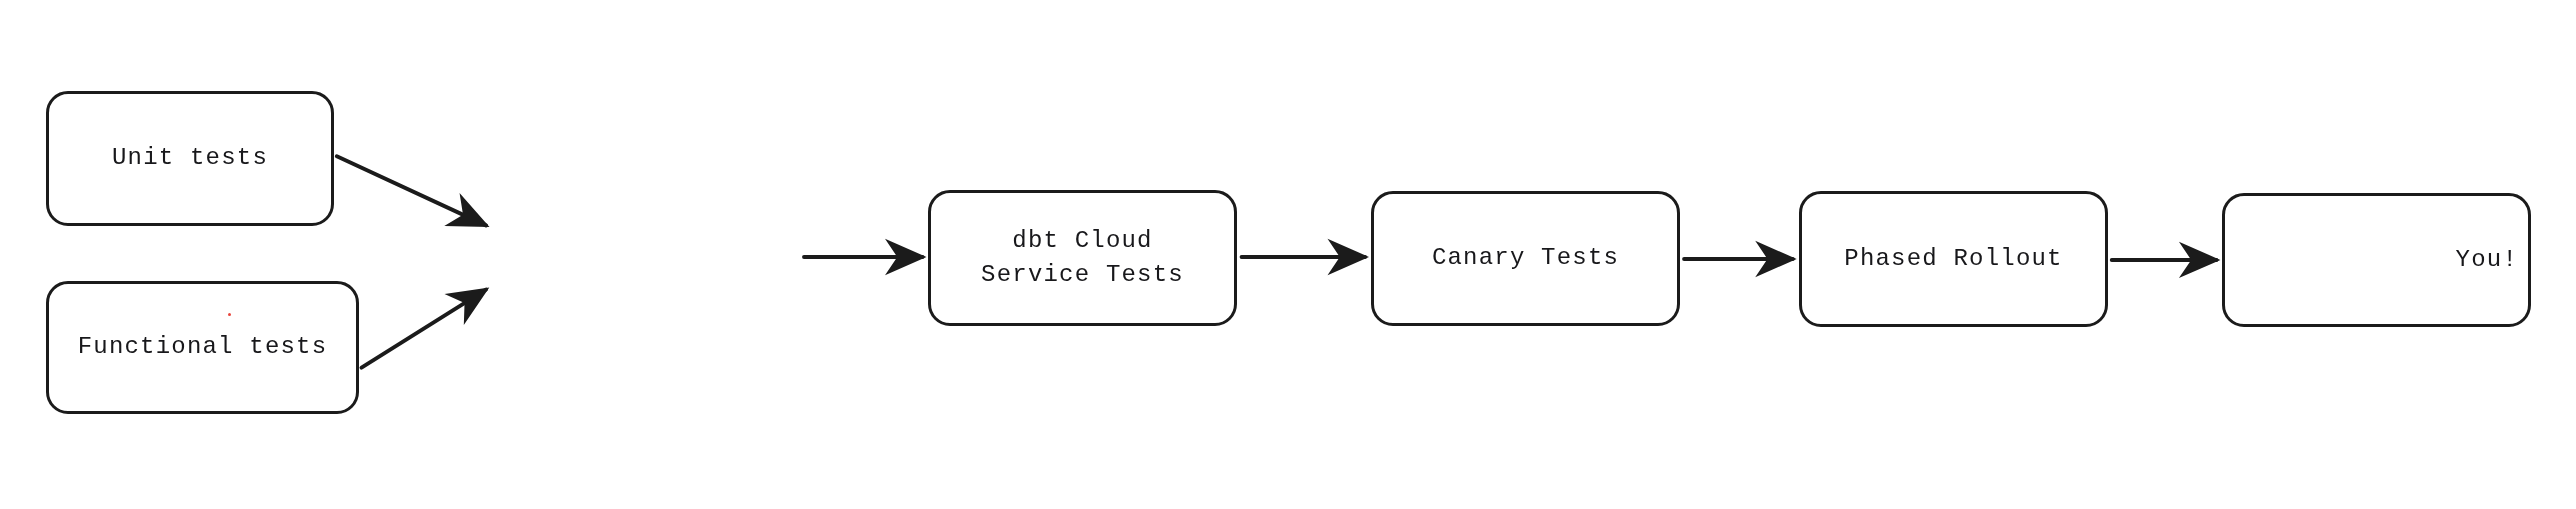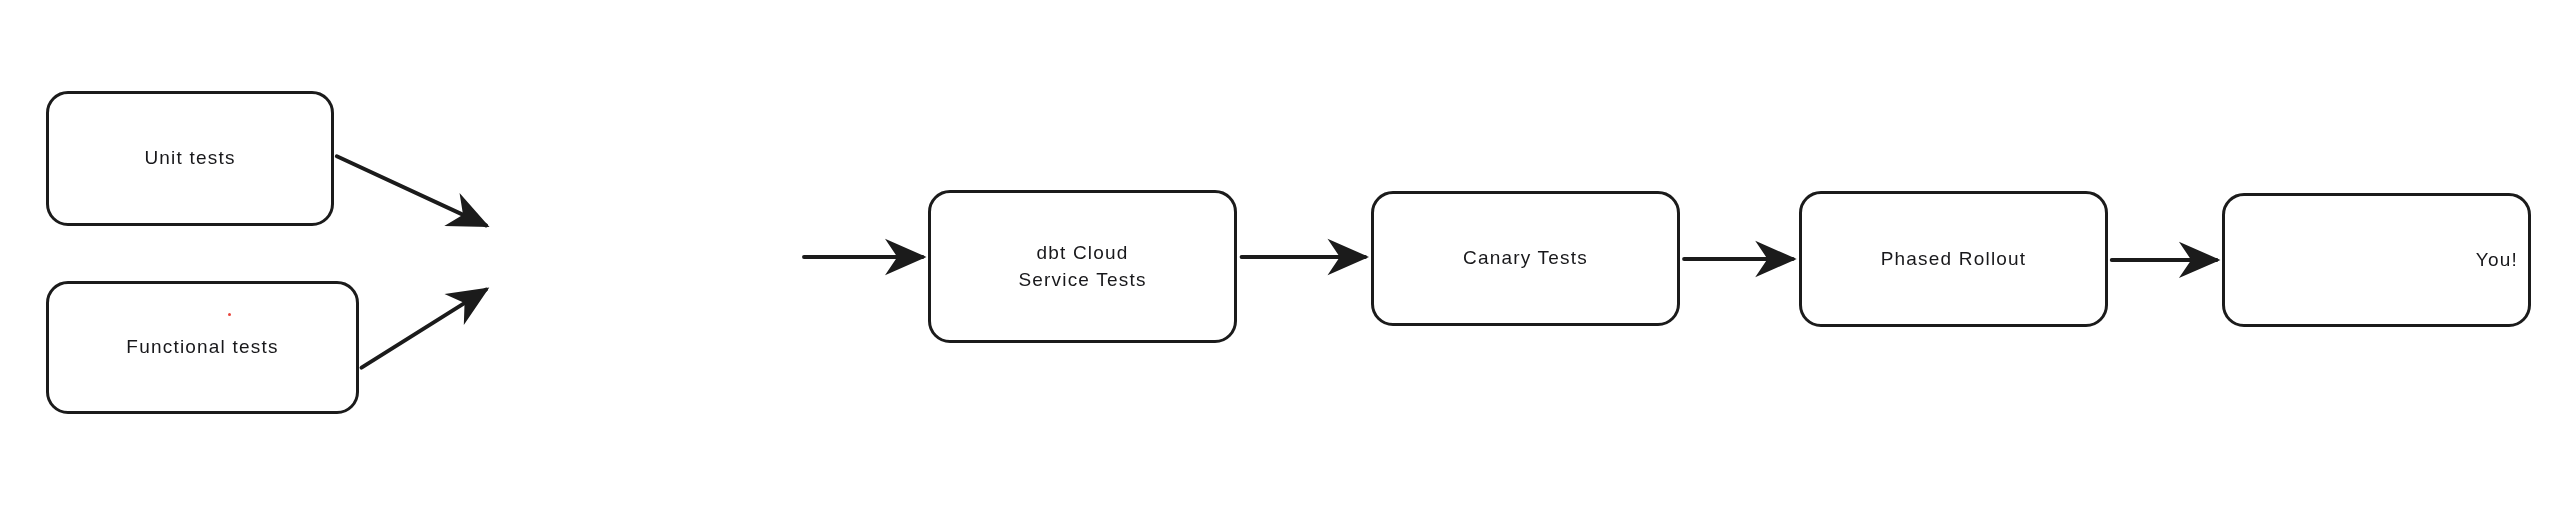--- a/index.html
+++ b/index.html
@@ -32,22 +32,22 @@
     background: #ffffff;
     border: 3.5px solid #1b1b1b;
     border-radius: 22px;
     display: flex;
     align-items: center;
     justify-content: center;
     text-align: center;
     z-index: 2;
   }
   .node-label {
-    font-family: Liberation Sans, sans-serif;
-    font-size: 19px;
+    font-family: Liberation Mono, monospace;
+    font-size: 24px;
     font-weight: 400;
     color: #18181b;
     letter-spacing: 1.2px;
     line-height: 1.42;
     white-space: pre-line;
     padding: 0 10px;
   }
   .artifact-dot {
     position: absolute;
     width: 3px;
@@ -81,21 +81,21 @@
 
   <div class="node" style="left: 46px; top: 91px; width: 288px; height: 135px; border-color: rgb(27, 27, 27);">
     <span class="node-label" style="color: rgb(24, 24, 27);">Unit tests</span>
   </div>
 
   <div class="node" style="left: 46px; top: 281px; width: 313px; height: 133px; border-color: rgb(27, 27, 27);">
     <span class="node-label" style="color: rgb(24, 24, 27);">Functional tests</span>
   </div>
 
 
-  <div class="node" style="left: 928px; top: 190px; width: 309px; height: 153px; border-color: rgb(27, 27, 27); align-items: center;">
+  <div class="node" style="left: 928px; top: 190px; width: 309px; height: 136px; border-color: rgb(27, 27, 27); align-items: center;">
     <span class="node-label" style="color: rgb(24, 24, 27);">dbt Cloud
 Service Tests</span>
   </div>
 
   <div class="node" style="left: 1371px; top: 191px; width: 309px; height: 135px; border-color: rgb(27, 27, 27);">
     <span class="node-label" style="color: rgb(24, 24, 27);">Canary Tests</span>
   </div>
 
   <div class="node" style="left: 1799px; top: 191px; width: 309px; height: 136px; border-color: rgb(27, 27, 27);">
     <span class="node-label" style="color: rgb(24, 24, 27);">Phased Rollout</span>

